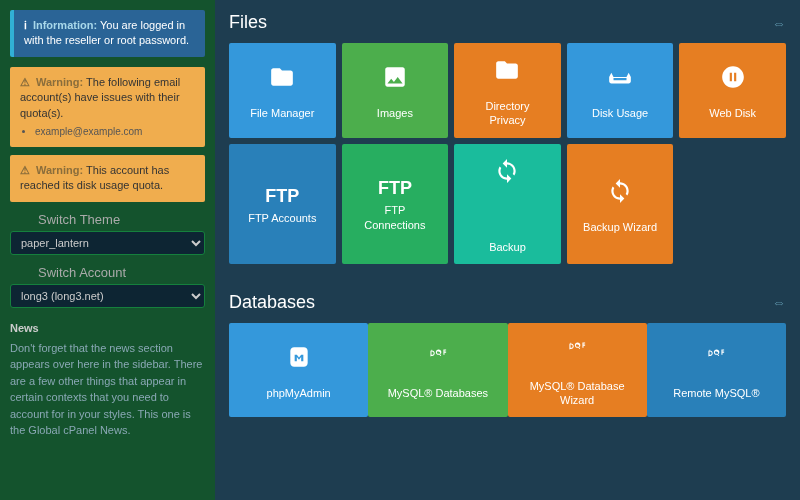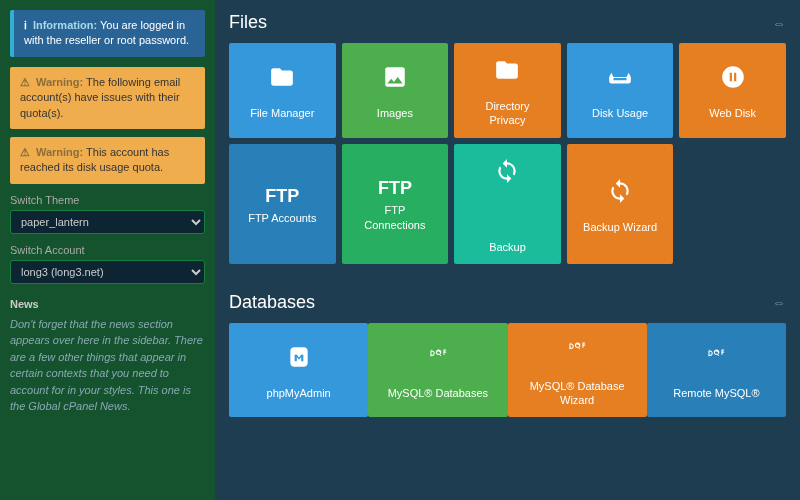--- a/index.html
+++ b/index.html
@@ -65,23 +65,24 @@
     }
     .warning-box strong {
       color: #8a6d3b;
     }
     .warning-box ul {
       margin: 4px 0 0 15px;
     }
 
     .sidebar-label {
       color: #aaa;
-      font-size: 11px;
+      font-size: 13px;
       margin-top: 10px;
       margin-bottom: 4px;
+      margin-left: 28px;
     }
 
     .sidebar select {
       width: 100%;
       background-color: #0d2533;
       color: #ccc;
       border: 1px solid #15803d;
       padding: 4px 6px;
       font-size: 11px;
       border-radius: 3px;
@@ -96,21 +97,20 @@
       color: #ccc;
       font-size: 11px;
       font-weight: bold;
       margin-bottom: 6px;
     }
     .news-text {
       color: #8aa8b5;
       font-size: 11px;
       line-height: 1.5;
       margin-bottom: 8px;
-      font-style: italic;
     }
 
     
     .main-content {
       flex: 1;
       background-color: #1e3d50;
       overflow-y: auto;
       padding: 12px 14px;
     }
 
@@ -200,20 +200,23 @@
       <span class="info-icon">ℹ</span>
       <strong>Information:</strong>
       <span>You are logged in with the reseller or root password.</span>
     </div>
 
     
     <div class="warning-box">
       <span class="warn-icon">⚠</span>
       <strong>Warning:</strong>
       <span> The following email account(s) have issues with their quota(s).</span>
+      <ul>
+        <li style="color:#555; font-size:10px;">example@example.com</li>
+      </ul>
     </div>
 
     
     <div class="warning-box">
       <span class="warn-icon">⚠</span>
       <strong>Warning:</strong>
       <span> This account has reached its disk usage quota.</span>
     </div>
 
     

